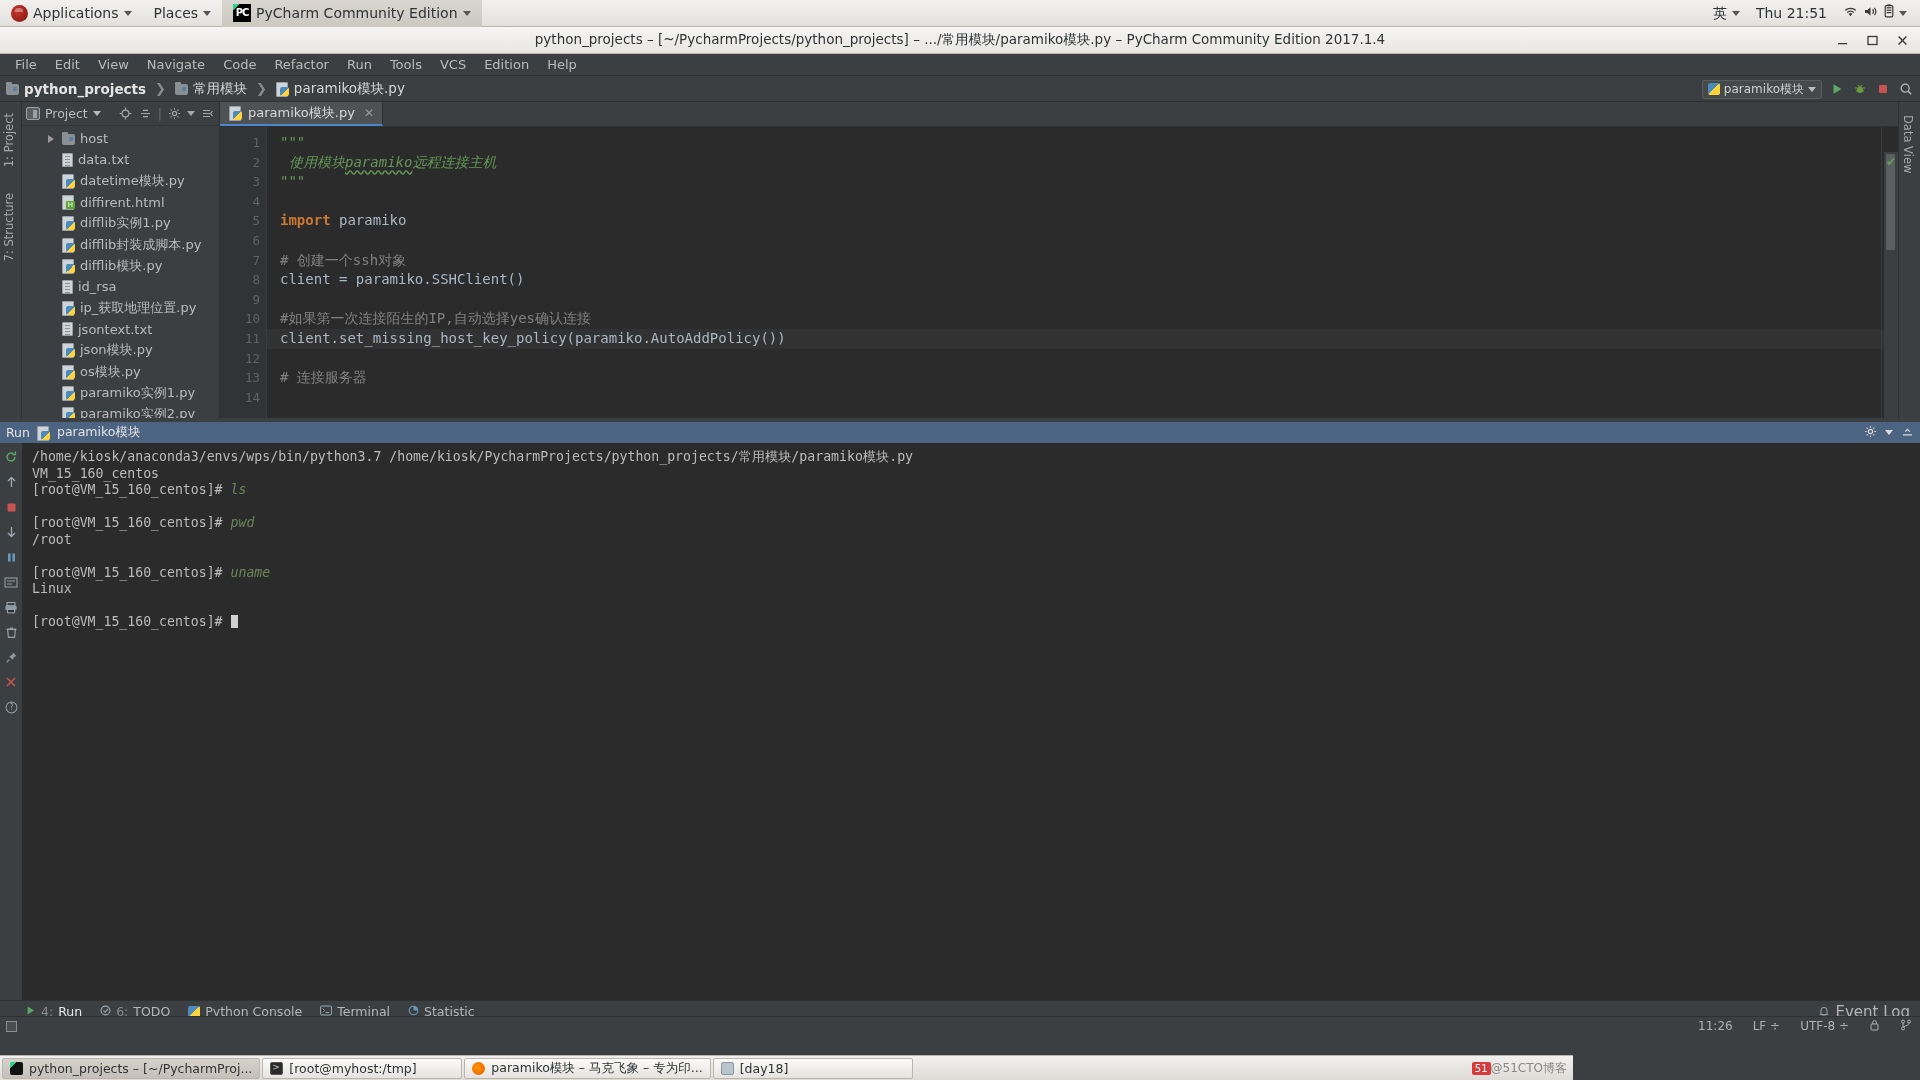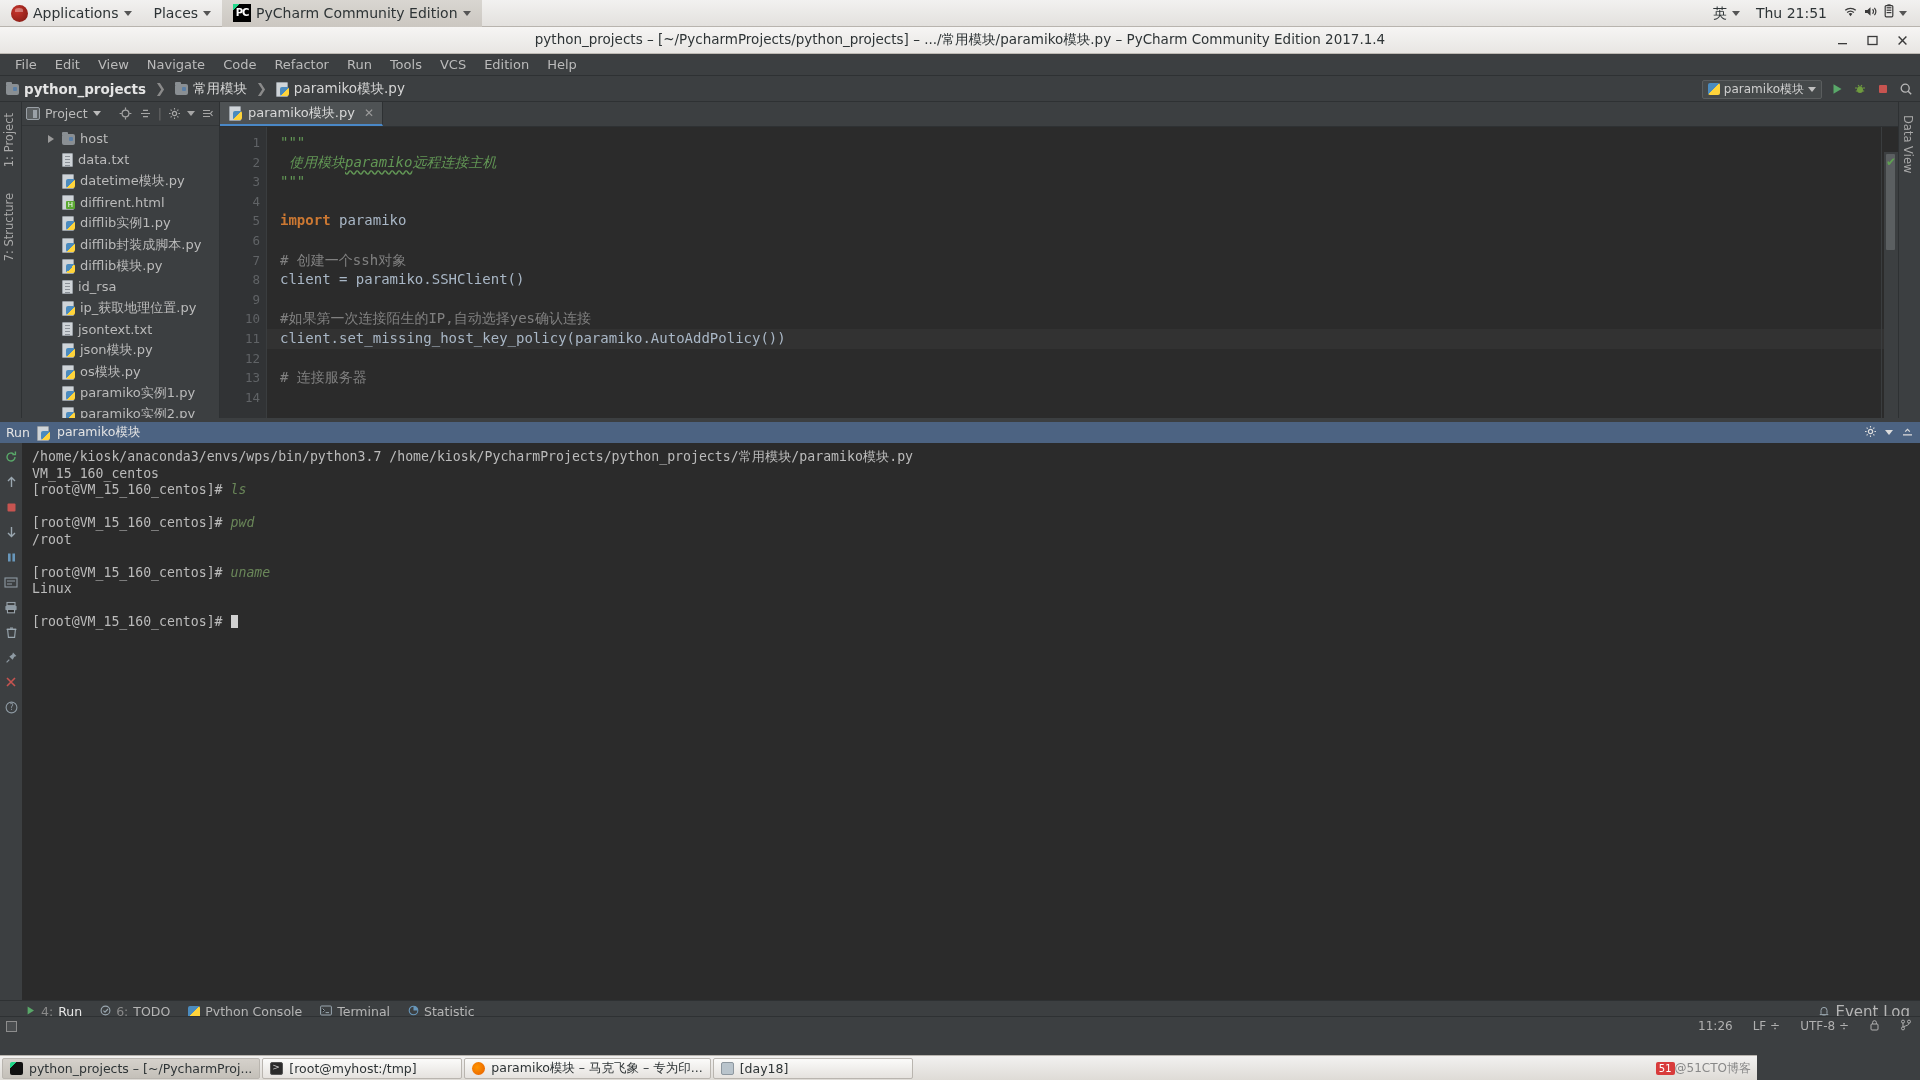--- a/index.html
+++ b/index.html
@@ -311,21 +311,21 @@
     position: absolute; left: 0; right: 0; bottom: 20px; height: 19px;
     background: #3c3f41; display: flex; align-items: center;
     padding-left: 6px; font-size: 12px; color: #b0b0b0;
     border-top: 1px solid #2e3133;
   }
   .sb-right { position: absolute; right: 8px; display: flex; align-items: center; gap: 20px; }
   .sb-box { width: 11px; height: 11px; border: 1px solid #8d8d8d; background: #4a4d4f; }
 
   
   .taskbar {
-    position: absolute; left: 0; bottom: 0; width: 1757px; height: 25px;
+    position: absolute; left: 0; bottom: 0; width: 1573px; height: 25px;
     background: linear-gradient(#f2f1f0,#dedbd6);
     border-top: 1px solid #b8b4ae;
     display: flex; align-items: center; gap: 2px; padding: 0 2px;
   }
   .task {
     height: 21px; min-width: 200px; max-width: 260px;
     display: flex; align-items: center; gap: 6px; padding: 0 7px;
     background: linear-gradient(#fbfbfa,#e5e2de);
     border: 1px solid #b9b5af; border-radius: 2px;
     font-size: 12.5px; color: #2e3436;

